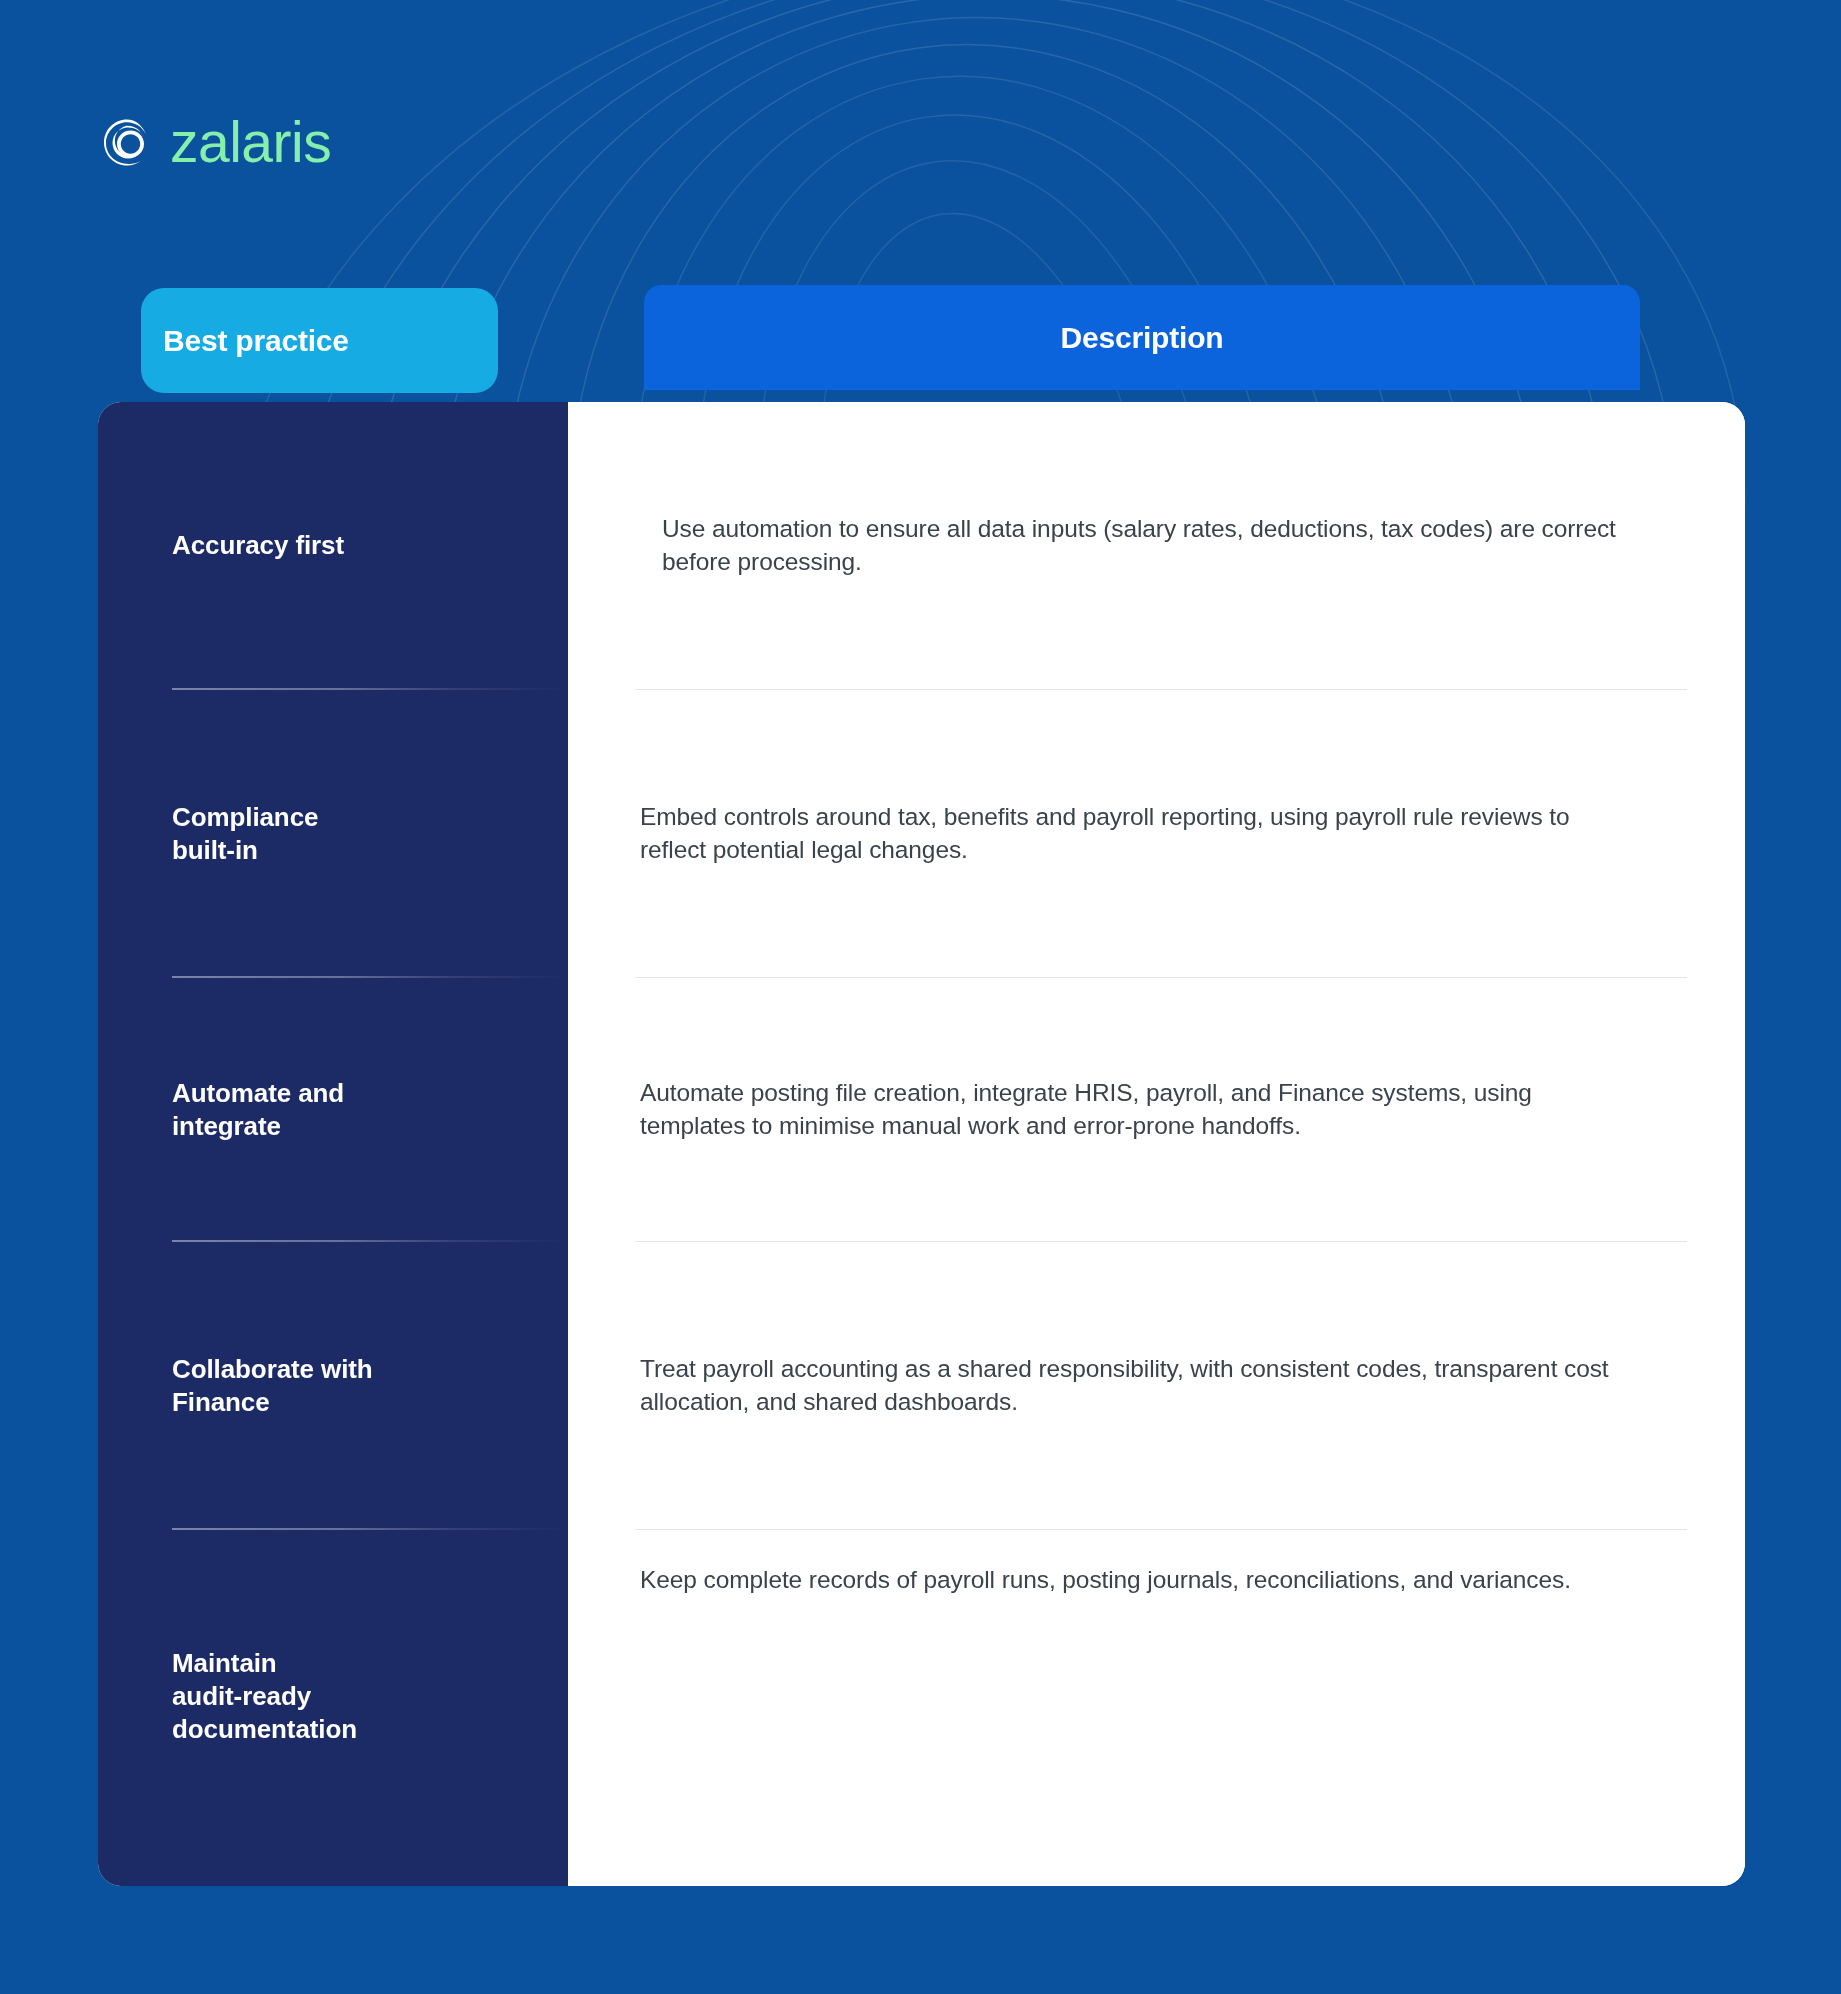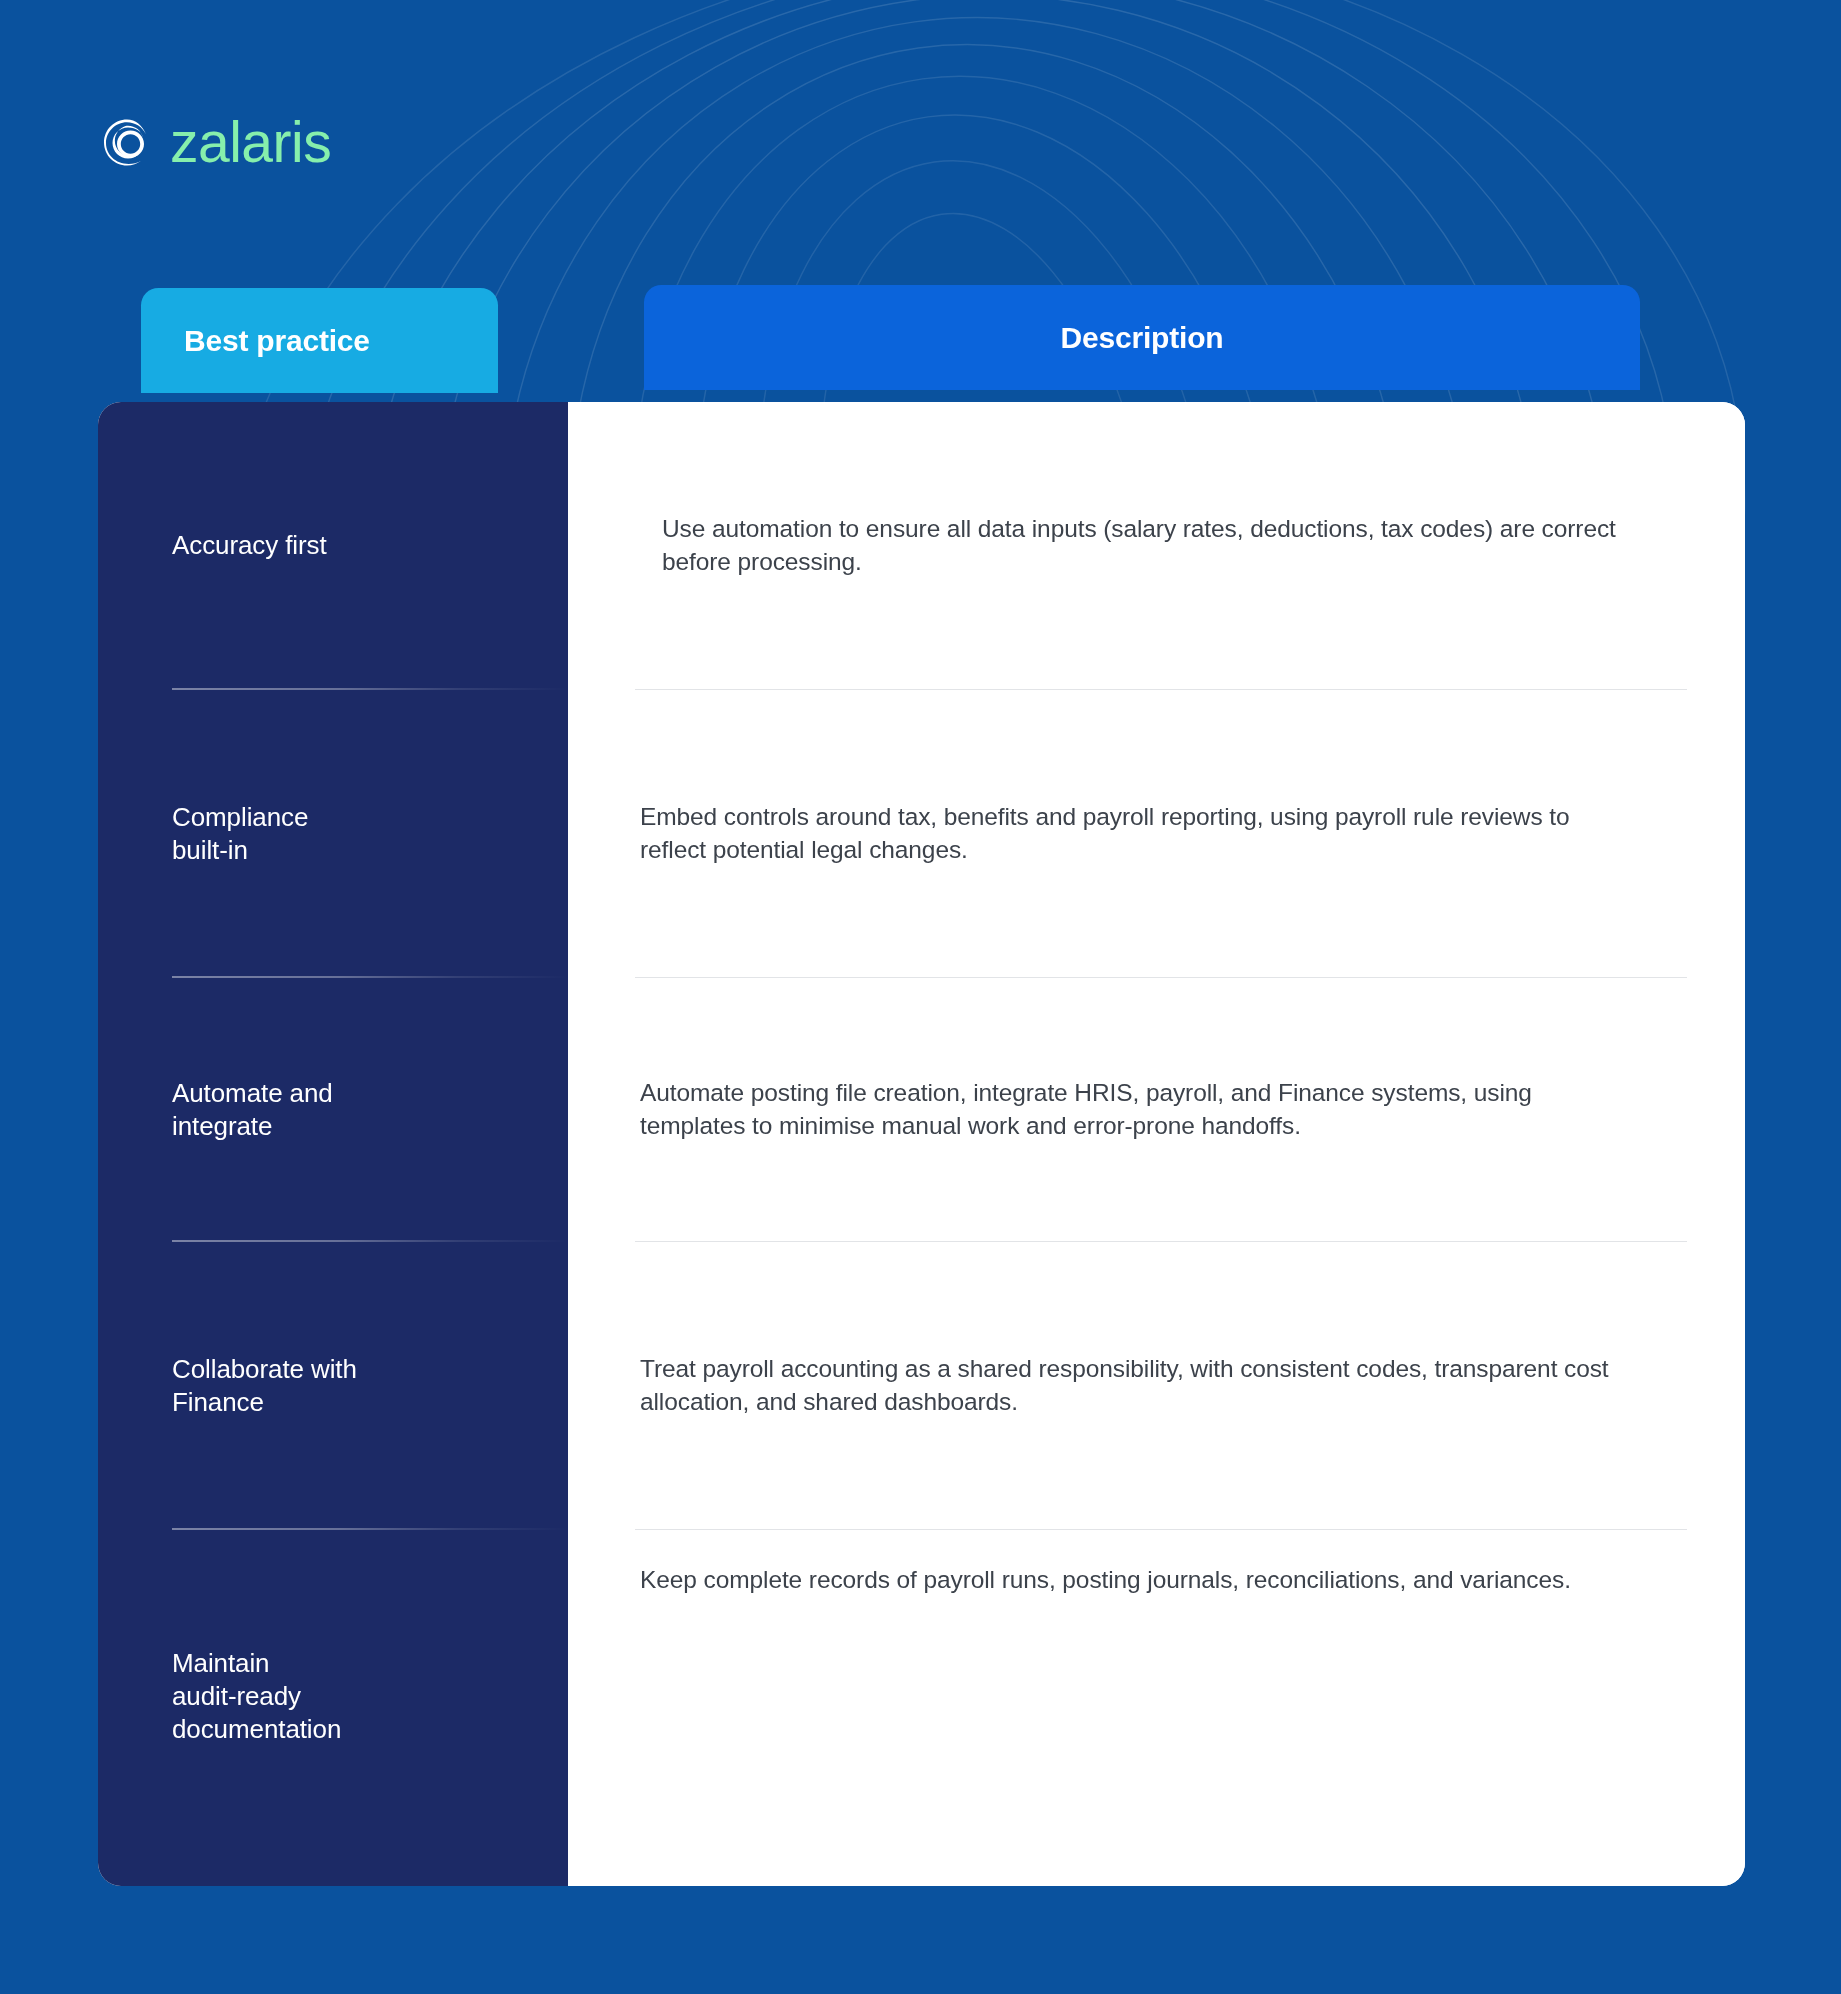--- a/index.html
+++ b/index.html
@@ -43,21 +43,22 @@
   
   .hdr {
     position:absolute;
     height:105px;
     border-radius:17.3px 17.3px 0 0;
     display:flex; align-items:center;
   }
   #hdr-practice {
     left:141px; top:288px; width:357px;
     background:#17ABE3;
-    padding-left:43px;
+    padding-left:22px;
+    border-radius:23px;
   }
   #hdr-description {
     left:644px; top:285px; width:996px;
     background:#0B64DB;
     justify-content:center;
   }
   .hdr-label {
     color:#ffffff;
     font-size:30px;
     font-weight:700;
@@ -91,21 +92,21 @@
   .rowset { display:flex; flex-direction:column; height:100%; }
   .prow {
     position:relative;
     display:flex;
     align-items:center;
     padding:0 0 0 74px;
   }
   .prow-label {
     color:#ffffff;
     font-size:26px;
-    font-weight:400;
+    font-weight:700;
     line-height:1.28;
     letter-spacing:-0.1px;
     white-space:pre-line;
   }
   .pdivider {
     position:absolute;
     left:74px; right:0;
     bottom:0;
     height:1.9px;
     background:linear-gradient(to right,

